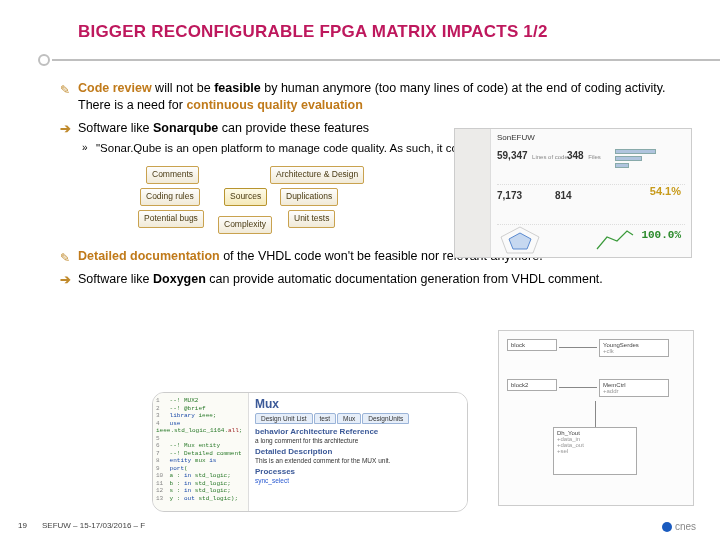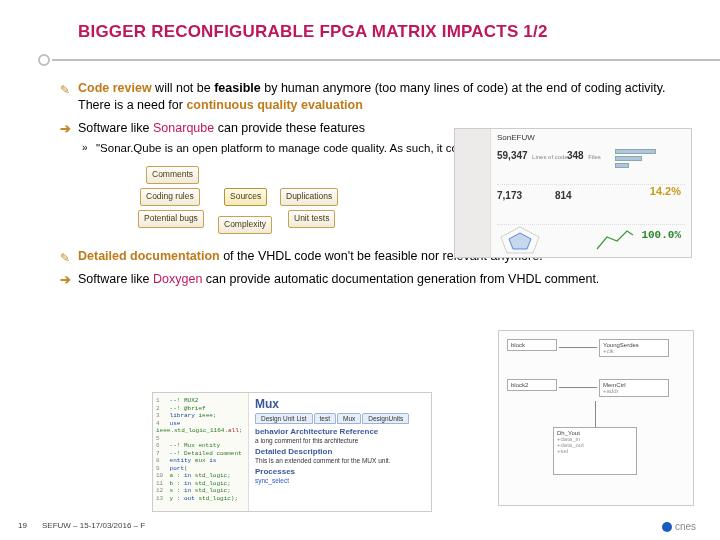--- a/index.html
+++ b/index.html
@@ -69,21 +69,21 @@
     margin: 2px 0 2px 18px;
     font-size: 11.5px;
     color: #000;
   }
   .bullet3 .quo {
     position: absolute;
     left: -14px; top: 0;
     font-size: 10px;
   }
   .orange-bold { color: #c07a1a; font-weight: bold; }
-  .blue-bold { color: #be185d; font-weight: normal; }
+  .blue-bold { color: #000000; font-weight: bold; }
   .bold { font-weight: bold; }
   .axes-box {
     margin: 6px 0 16px 60px;
     position: relative;
     width: 220px;
     height: 70px;
   }
   .ax {
     position: absolute;
     font-size: 8.5px;
@@ -112,22 +112,23 @@
   }
   .sonar-title { position:absolute; left:42px; top:4px; font-size:8px; color:#333;}
   .sonar-row { position:absolute; left:42px; right:6px; height:40px; border-bottom:1px dotted #ddd;}
   .sonar-num { font-size:10px; font-weight:bold; color:#333;}
   .sonar-sub { font-size:6px; color:#888;}
   .sonar-bar { height:5px; background:#b0c4de; margin-top:2px; border:1px solid #8aa;}
   .sonar-pct { position:absolute; right:4px; font-size:11px; font-weight:bold;}
   .dg { color:#2a8a2a;} .dy{color:#c79a1a;}
   .dox-img {
     left: 128px; top: 392px;
-    width: 280px; height: 120px;
+    width: 316px; height: 120px;
     overflow: hidden;
+    border-radius: 12px;
   }
   .dox-left {
     position:absolute; left:0; top:0; width:96px; height:100%;
     background:#fbfbf6; border-right:1px solid #ddd;
     font-family: "Courier New", monospace;
     font-size:6px; color:#2a7a2a; padding:4px 3px;
     line-height:1.25;
   }
   .dox-left .ln { color:#888; display:inline-block; width:10px;}
   .dox-right {
@@ -192,20 +193,21 @@
   </div>
 
   <div class="bullet3">
     <span class="quo">»</span>
     <span>"Sonar.Qube is an open platform to manage code quality. As such, it covers the 7 axes"</span>
   </div>
 
   <div class="axes-box">
     <div class="ax center" style="left:86px; top:26px;">Sources</div>
     <div class="ax" style="left:8px; top:4px;">Comments</div>
+    <div class="ax" style="left:132px; top:4px;">Architecture &amp; Design</div>
     <div class="ax" style="left:2px; top:26px;">Coding rules</div>
     <div class="ax" style="left:142px; top:26px;">Duplications</div>
     <div class="ax" style="left:0px; top:48px;">Potential bugs</div>
     <div class="ax" style="left:150px; top:48px;">Unit tests</div>
     <div class="ax" style="left:80px; top:54px;">Complexity</div>
   </div>
 
   <div class="bullet1" style="margin-top:8px;">
     <span class="mark">✎</span>
     <span class="orange-bold">Detailed documentation</span><span> of the VHDL code won't be feasible nor relevant anymore.</span>
@@ -232,21 +234,21 @@
       <div class="sonar-bar" style="width:60%;"></div>
       <div class="sonar-bar" style="width:40%;"></div>
       <div class="sonar-bar" style="width:20%;"></div>
     </div>
   </div>
   <div class="sonar-row" style="top:56px;">
     <span class="sonar-num">7,173</span>
     <div style="position:absolute; left:58px; top:0;">
       <span class="sonar-num">814</span>
     </div>
-    <span class="sonar-pct dy" style="top:0;">14.2%</span>
+    <span class="sonar-pct dy" style="top:0;">54.1%</span>
   </div>
   <div class="sonar-row" style="top:96px; border:none;">
     <svg width="46" height="30">
       <polygon points="23,2 42,12 36,28 10,28 4,12" fill="none" stroke="#bbb" stroke-width="0.7"></polygon>
       <polygon points="23,8 34,14 30,24 16,24 12,14" fill="rgba(80,140,220,0.3)" stroke="#5a8ad0"></polygon>
     </svg>
     <span class="sonar-pct dg" style="top:4px;font-family:Liberation Mono, monospace;">100.0%</span>
     <svg width="40" height="28" style="position:absolute; right:50px; top:2px;">
       <polyline points="2,22 12,10 22,14 32,4 38,8" fill="none" stroke="#3a9a3a" stroke-width="1.2"></polyline>
     </svg>

